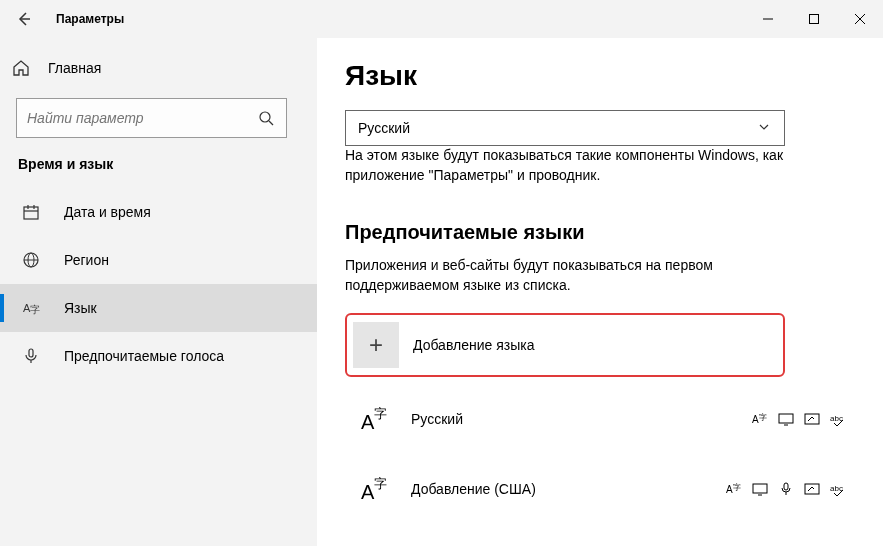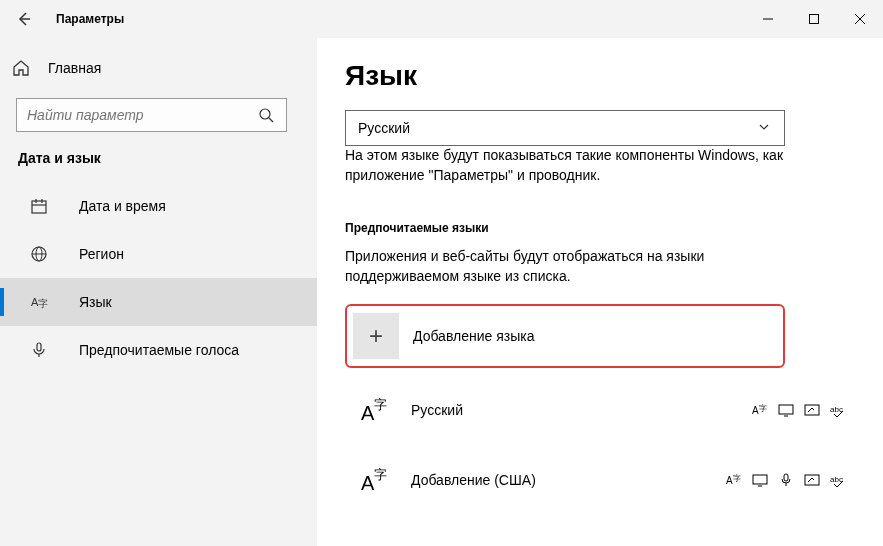--- a/index.html
+++ b/index.html
@@ -11,42 +11,42 @@
 .win-controls { margin-left: auto; display: flex; }
 .win-btn { width: 46px; height: 38px; display: flex; align-items: center; justify-content: center; cursor: pointer; }
 
 .container { display: flex; height: calc(100% - 38px); }
 
 .sidebar { width: 320px; background: #f3f3f3; padding-top: 10px; }
 .home-row { display: flex; align-items: center; height: 40px; padding-left: 12px; cursor: pointer; }
 .home-row .icon-slot { width: 24px; display: flex; align-items: center; }
 .home-row .label { font-size: 14px; margin-left: 12px; }
 
-.search-box { margin: 10px 30px 18px 16px; height: 34px; border: 1px solid #999; background: #fdfdfd; display: flex; align-items: center; padding: 0 10px; }
+.search-box { margin: 10px 30px 18px 16px; height: 40px; border: 1px solid #999; background: #fdfdfd; display: flex; align-items: center; padding: 0 10px; }
 .search-box input { flex: 1; border: none; outline: none; background: transparent; font-size: 14px; font-style: italic; color: #666; }
 .search-icon-wrap { width: 20px; display: flex; align-items: center; justify-content: center; }
 
 .section-header { font-size: 14px; font-weight: 600; padding: 0 18px; margin-bottom: 16px; }
 
-.nav-item { display: flex; align-items: center; height: 48px; padding-left: 30px; cursor: pointer; position: relative; gap: 7px; }
+.nav-item { display: flex; align-items: center; height: 48px; padding-left: 22px; cursor: pointer; position: relative; }
 .nav-item.active { background: #dcdcdc; }
 .nav-item.active::before { content: ""; position: absolute; left: 0; top: 10px; bottom: 10px; width: 4px; background: #0078d4; }
 .nav-item .icon-slot { width: 24px; display: flex; align-items: center; }
 .nav-item .label { font-size: 14px; margin-left: 18px; }
 
 .content { flex: 1; padding: 22px 28px 0 28px; position: relative; }
 .page-title { font-size: 28px; font-weight: 600; margin-bottom: 18px; }
 
 .dropdown { width: 440px; height: 36px; border: 1px solid #666; display: flex; align-items: center; padding: 0 12px; cursor: pointer; }
 .dropdown .dd-label { flex: 1; font-size: 14px; }
 .dropdown .chev { width: 14px; }
 
 .desc { font-size: 14px; color: #000; width: 440px; line-height: 1.4; }
 
-.subhead { font-size: 12px; font-weight: 600; margin-top: 36px; margin-bottom: 12px; }
+.subhead { font-size: 20px; font-weight: 600; margin-top: 36px; margin-bottom: 12px; }
 .sub-desc { font-size: 14px; width: 440px; line-height: 1.4; margin-bottom: 18px; }
 
 .add-lang { width: 440px; height: 64px; display: flex; align-items: center; cursor: pointer; border: 2.5px solid #e03a3a; border-radius: 6px; padding-left: 6px; position: relative; }
 .add-lang .plus-box { width: 46px; height: 46px; background: #e5e5e5; display: flex; align-items: center; justify-content: center; font-size: 24px; color: #444; }
 .add-lang .add-label { font-size: 14px; margin-left: 14px; }
 
 .lang-item { width: 510px; height: 56px; display: flex; align-items: center; padding-left: 8px; margin-top: 14px; }
 .lang-icon-box { width: 44px; height: 44px; display: flex; align-items: center; justify-content: center; }
 .lang-name { font-size: 14px; margin-left: 14px; flex: 1; }
 .lang-caps { display: flex; gap: 8px; padding-right: 8px; }
@@ -97,21 +97,21 @@
     <div class="search-box">
       <input type="text" placeholder="Найти параметр" style="">
       <span class="search-icon-wrap">
         <svg width="16" height="16" viewBox="0 0 16 16">
             <circle cx="7" cy="7" r="5" fill="none" stroke="#333" stroke-width="1.2"></circle>
             <line x1="11" y1="11" x2="15" y2="15" stroke="#333" stroke-width="1.2"></line>
           </svg>
       </span>
     </div>
 
-    <div class="section-header">Дата и язык</div>
+    <div class="section-header">Время и язык</div>
 
     <div class="nav-item">
       <span class="icon-slot">
         <svg width="18" height="18" viewBox="0 0 18 18">
             <rect x="2" y="4" width="14" height="12" fill="none" stroke="#333" stroke-width="1.2"></rect>
             <line x1="2" y1="8" x2="16" y2="8" stroke="#333" stroke-width="1.2"></line>
             <line x1="6" y1="2" x2="6" y2="6" stroke="#333" stroke-width="1.2"></line>
             <line x1="12" y1="2" x2="12" y2="6" stroke="#333" stroke-width="1.2"></line>
           </svg>
       </span>
@@ -159,21 +159,21 @@
       <span class="chev">
         <svg width="12" height="12" viewBox="0 0 12 12">
             <path d="M2 4 L6 8 L10 4" fill="none" stroke="#333" stroke-width="1.2"></path>
           </svg>
       </span>
     </div>
 
     <p class="desc">На этом языке будут показываться такие компоненты Windows, как приложение "Параметры" и проводник.</p>
 
     <h2 class="subhead">Предпочитаемые языки</h2>
-    <p class="sub-desc">Приложения и веб-сайты будут отображаться на языки поддерживаемом языке из списка.</p>
+    <p class="sub-desc">Приложения и веб-сайты будут показываться на первом поддерживаемом языке из списка.</p>
 
     <div class="add-lang">
       <div class="plus-box">+</div>
       <span class="add-label">Добавление языка</span>
     </div>
 
     <div class="lang-item">
       <div class="lang-icon-box">
         <svg width="36" height="36" viewBox="0 0 36 36">
             <text x="4" y="28" font-size="20" fill="#000" font-family="sans-serif">A</text>

